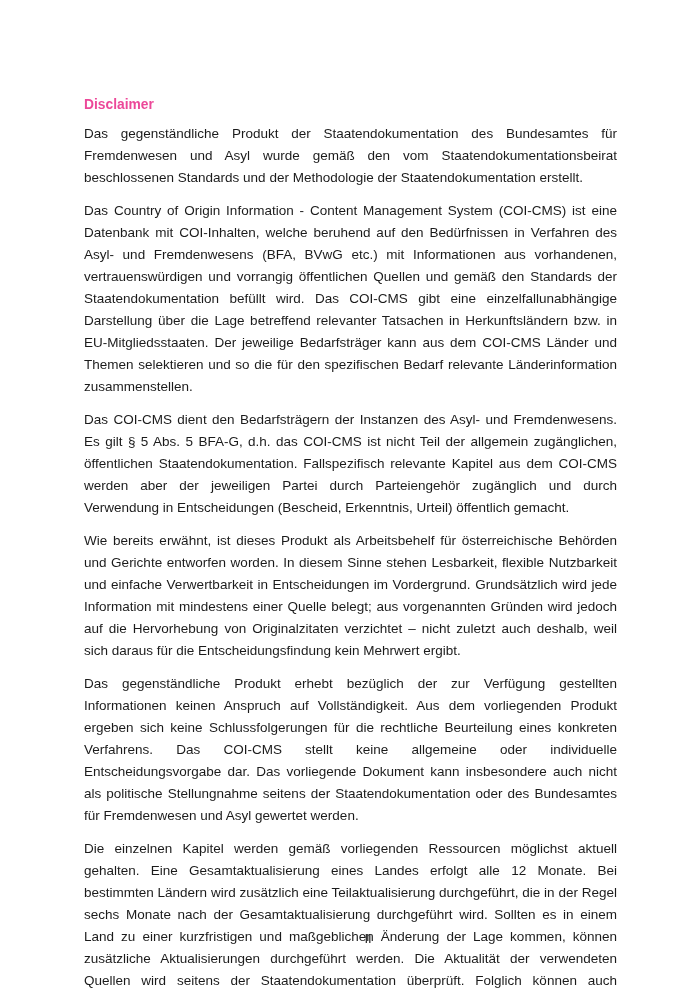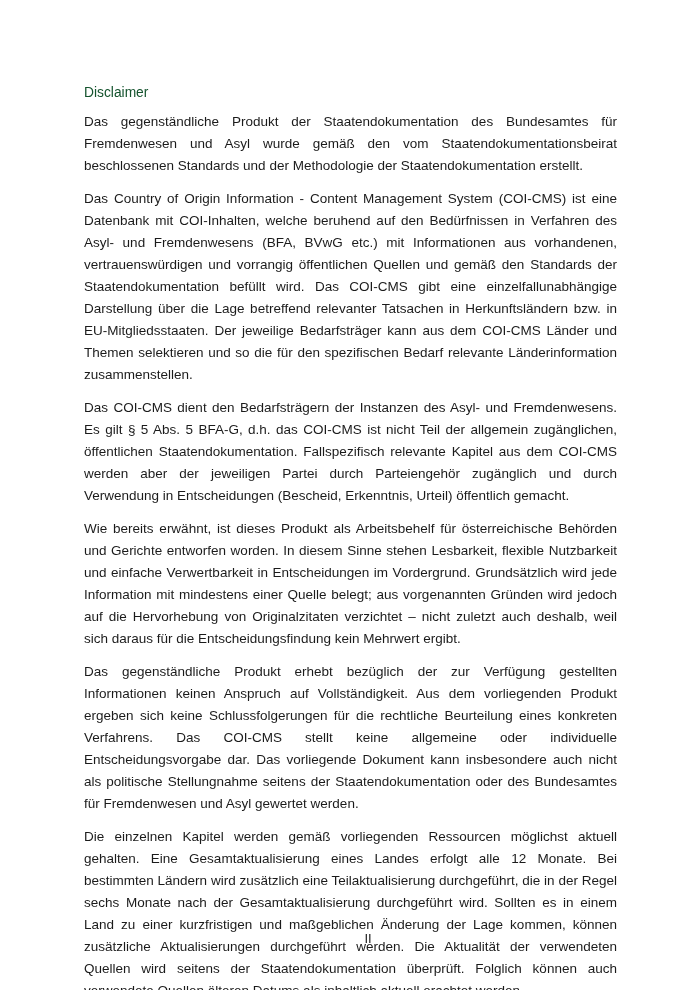--- a/index.html
+++ b/index.html
@@ -13,24 +13,24 @@
     height: 990px;
     margin: 0 auto;
     background: #ffffff;
     box-sizing: border-box;
     padding: 78px 83px 0 84px;
     font-family: "Liberation Sans", sans-serif;
     color: #1b1b1b;
     overflow: hidden;
   }
   .heading {
-    color: #14532d;
+    color: #ec4899;
     font-size: 13.8px;
-    font-weight: normal;
-    margin: 4px 0 7px 0;
+    font-weight: bold;
+    margin: 16px 0 7px 0;
     line-height: 22px;
   }
   .section-gap {
     margin-top: 4px;
   }
   .para {
     font-size: 13.5px;
     line-height: 22px;
     text-align: justify;
     margin: 0 0 11px 0;

